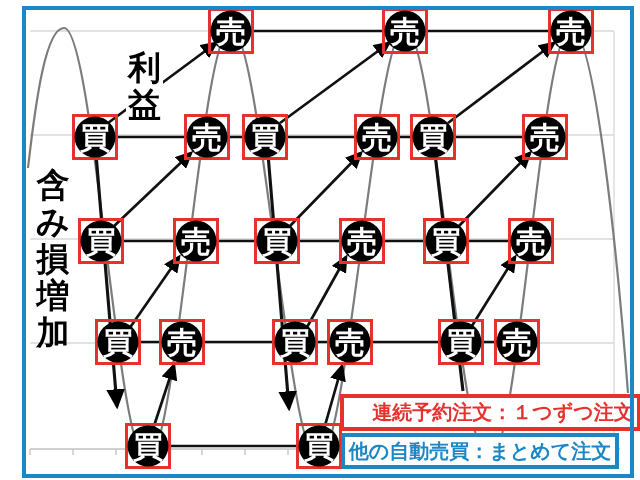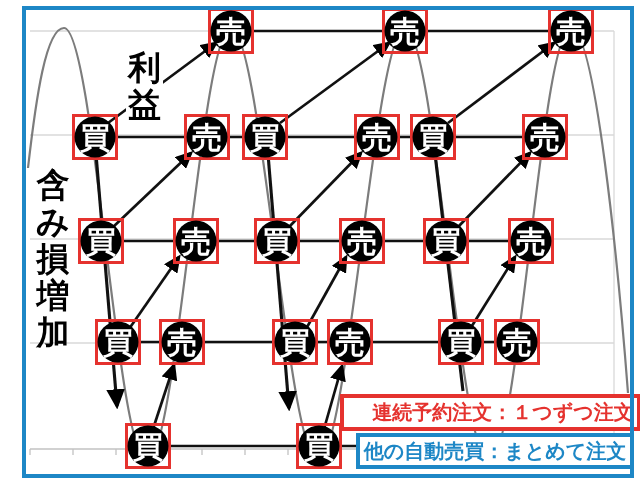--- a/index.html
+++ b/index.html
@@ -15,21 +15,21 @@
           display:flex;align-items:center;justify-content:center;
           font-size:30px;font-weight:bold;line-height:1;}
   .vlabel{position:absolute;display:flex;flex-direction:column;align-items:center;
           font-weight:bold;color:#000;font-size:33px;line-height:37px;}
   #profit-label{background:#fff;padding:0 2px;}
   .legend{position:absolute;box-sizing:border-box;background:#fff;
           display:flex;align-items:center;justify-content:center;
           font-weight:bold;font-size:20px;letter-spacing:0px;white-space:nowrap;}
   #legend-red{left:340px;top:394px;width:301px;height:37px;
           border:4px solid var(--red);color:var(--red);padding-left:25px;}
-  #legend-blue{left:356px;top:433px;width:278px;height:36px;
+  #legend-blue{left:341px;top:433px;width:278px;height:36px;
           border:4px solid var(--blue);color:var(--blue);}
 </style>
 </head>
 <body>
 
 <div id="stage" style="--red: #e5322e; --blue: #1d87c6;">
   <svg id="diagram-svg" viewBox="0 0 640 480" xmlns="http://www.w3.org/2000/svg">
     <defs>
       <marker id="ah" markerWidth="6.5" markerHeight="6" refX="5.4" refY="3" orient="auto">
         <path d="M0,0 L6.5,3 L0,6 Z"></path>

